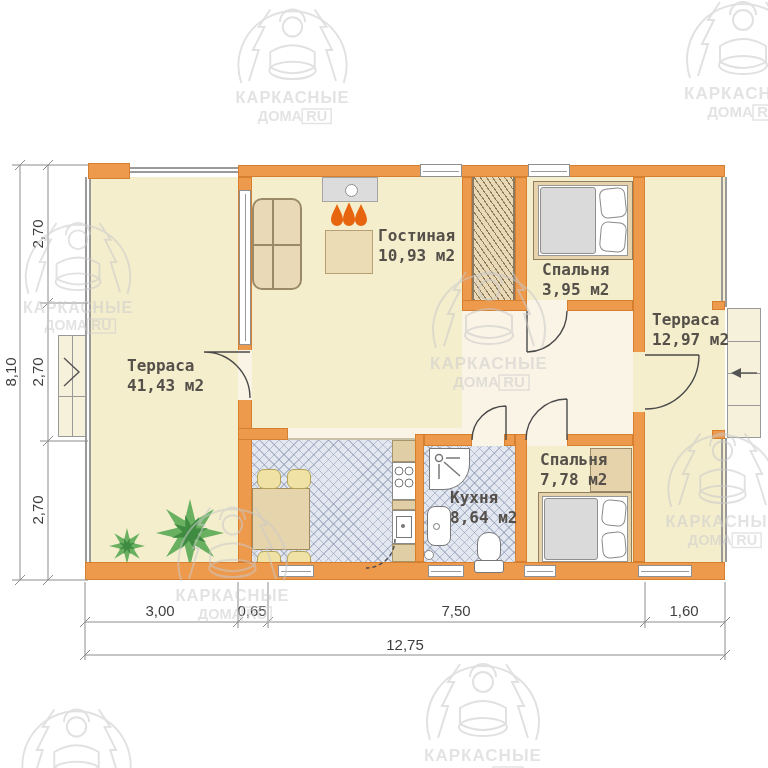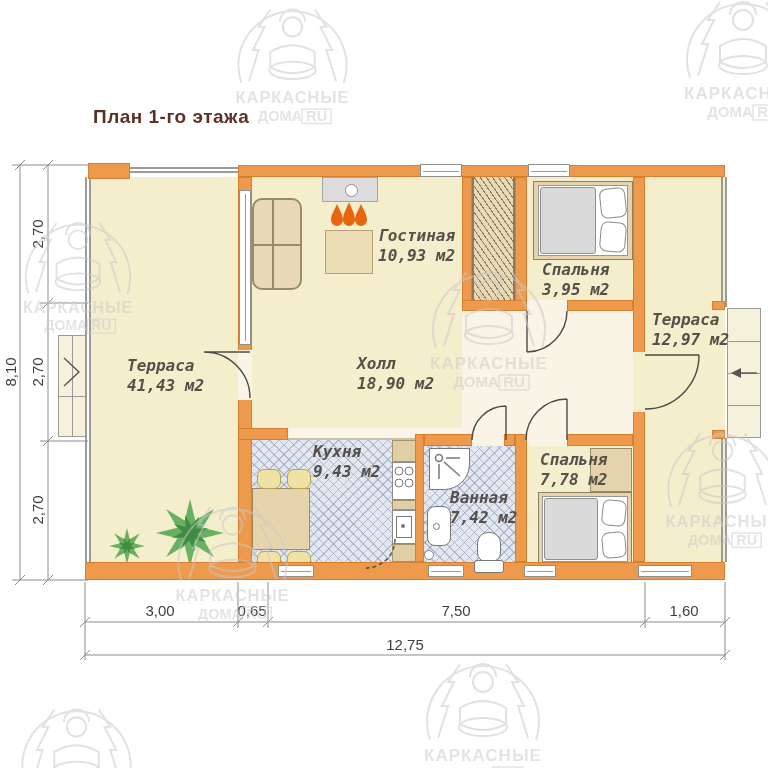--- a/index.html
+++ b/index.html
@@ -42,21 +42,21 @@
   .chair{background:#f0e2a4;border:1.5px solid #b3a258;border-radius:7px;}
   .shower{background:#fff;border:1.5px solid #777;border-radius:0 0 26px 0;}
   .basin{background:#fff;border:1.5px solid #777;border-radius:8px;}
   .basin::after{content:"";position:absolute;left:5px;top:16px;width:5px;height:5px;border:1px solid #777;border-radius:50%;}
   .toilet-bowl{background:#fff;border:1.5px solid #777;border-radius:11px 11px 9px 9px;z-index:26;}
   .toilet-tank{background:#fff;border:1.5px solid #777;border-radius:3px;z-index:26;}
   .wdot{background:#fff;border:1px solid #888;border-radius:50%;z-index:16;}
   .kline{background:#c9c2a8;z-index:6;}
   
   .lbl{position:absolute;z-index:30;font-family:"DejaVu Sans Mono",monospace;font-weight:bold;
-       font-size:16px;line-height:20px;color:#55504a;white-space:nowrap;font-style:italic;}
+       font-size:16px;line-height:20px;color:#55504a;white-space:nowrap;}
   .lbl span{display:block;}
   .title{position:absolute;z-index:30;font-size:19px;font-weight:bold;color:#5e3126;letter-spacing:.5px;}
   
   svg.overlay{position:absolute;left:0;top:0;z-index:28;pointer-events:none;}
   .door{stroke:#4a4a4a;stroke-width:1.4;fill:none;}
   .dim{stroke:#8c8c8c;stroke-width:1;fill:none;}
   .dimtxt{font-family:"Liberation Sans",sans-serif;font-size:15px;fill:#3f3f3f;text-anchor:middle;}
   .arrow{stroke:#555;stroke-width:1.4;fill:none;}
   .ah{fill:#555;stroke:none;}
   
@@ -64,21 +64,20 @@
   .wm .ln{fill:none;stroke:#c9c9c9;stroke-width:2;}
   .wm-t1{font-family:"Liberation Sans",sans-serif;font-weight:bold;font-size:17px;fill:#cdcdcd;letter-spacing:1px;text-anchor:middle;}
   .wm-t2{font-family:"Liberation Sans",sans-serif;font-weight:bold;font-size:15px;fill:#cdcdcd;text-anchor:middle;}
   .wm-r{fill:none;stroke:#cdcdcd;stroke-width:1.5;}
 </style>
 </head>
 <body>
 
 <div id="canvas">
 
-  <div class="title" style="left:93px;top:106px;">План 1-го этажа</div>
 
   <div class="fill hall-cream" style="left:252px;top:177px;width:381px;height:385px;"></div>
   <div class="fill room-yellow" style="left:252px;top:177px;width:210px;height:251px;"></div>
   <div class="fill hatch-stair" style="left:472px;top:177px;width:43px;height:123px;"></div>
   <div class="fill room-yellow" style="left:527px;top:177px;width:106px;height:123px;"></div>
   <div class="fill room-yellow" style="left:89px;top:177px;width:149px;height:385px;"></div>
   <div class="fill room-yellow" style="left:645px;top:177px;width:80px;height:385px;"></div>
   <div class="fill hatch-tile" style="left:252px;top:440px;width:163px;height:122px;"></div>
   <div class="fill hatch-tile" style="left:424px;top:446px;width:91px;height:116px;"></div>
   <div class="fill room-yellow" style="left:527px;top:446px;width:106px;height:116px;"></div>
@@ -265,31 +264,23 @@
     <span>3,95 м2</span>
   </div>
   <div class="lbl" style="left:652px;top:310px;">
     <span>Терраса</span>
     <span>12,97 м2</span>
   </div>
   <div class="lbl" style="left:127px;top:356px;">
     <span>Терраса</span>
     <span>41,43 м2</span>
   </div>
-  <div class="lbl" style="left:357px;top:354px;">
-    <span>Холл</span>
-    <span>18,90 м2</span>
-  </div>
-  <div class="lbl" style="left:313px;top:442px;">
+  <div class="lbl" style="left:450px;top:488px;">
     <span>Кухня</span>
-    <span>9,43 м2</span>
-  </div>
-  <div class="lbl" style="left:450px;top:488px;">
-    <span>Ванная</span>
-    <span>7,42 м2</span>
+    <span>8,64 м2</span>
   </div>
   <div class="lbl" style="left:540px;top:450px;">
     <span>Спальня</span>
     <span>7,78 м2</span>
   </div>
 
   <svg class="wm" style="left:220px;top:-6px;width:145px;" viewBox="0 0 150 138">
     <path class="ln" d="M22,92 A56,56 0 1 1 128,92"></path>
     <polyline class="ln" points="30,90 40,58 34,58 46,34 40,34 52,16"></polyline>
     <polyline class="ln" points="120,90 110,58 116,58 104,34 110,34 98,16"></polyline>

